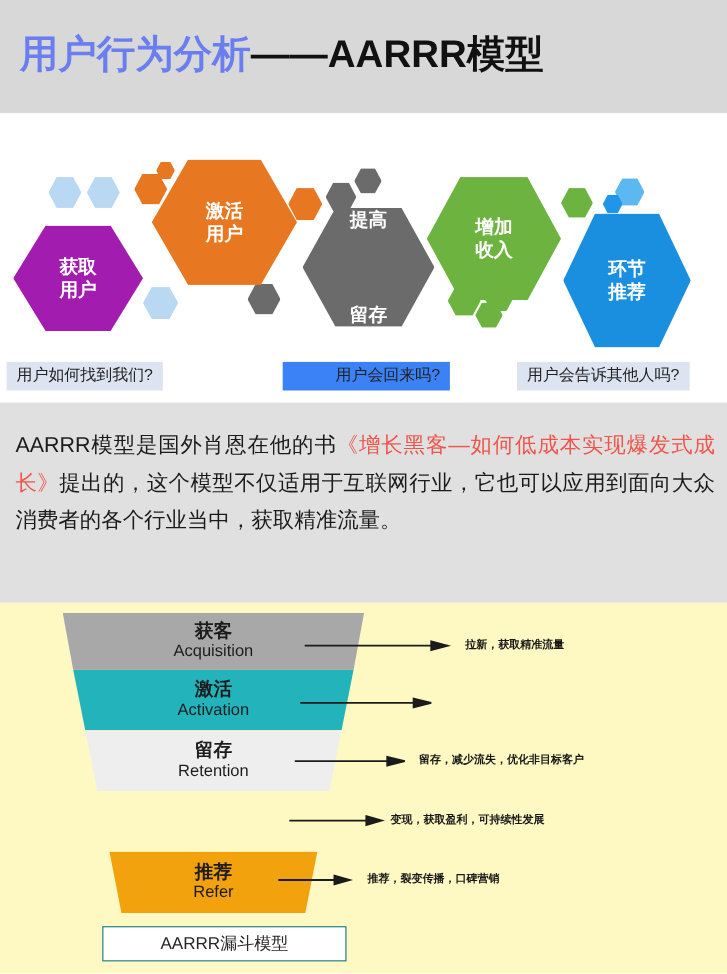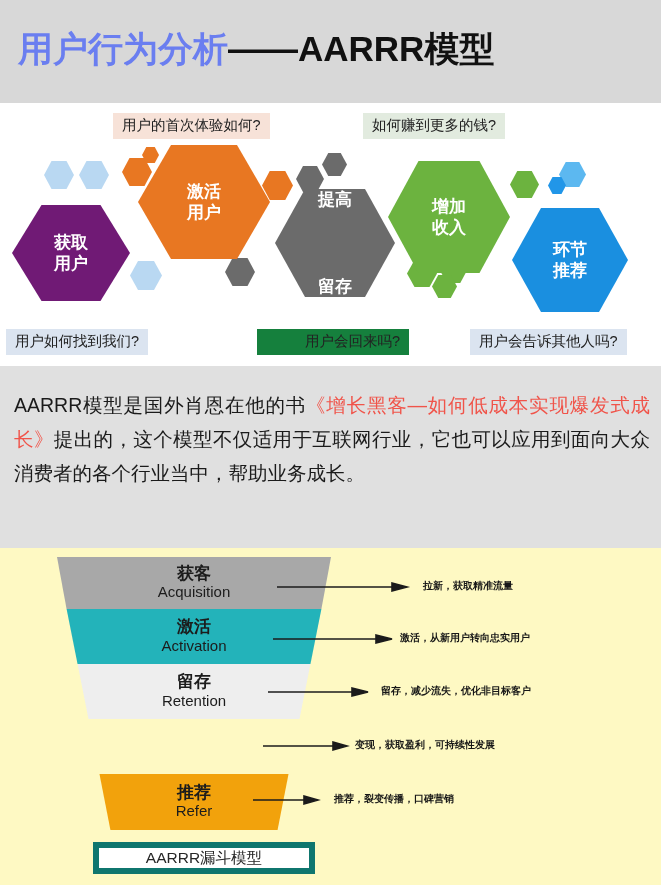--- a/index.html
+++ b/index.html
@@ -139,21 +139,21 @@
     white-space: nowrap;
     font-weight: 600;
   }
 
   .funnel-caption {
     position: absolute;
     left: 93px;
     top: 294px;
     width: 222px;
     height: 32px;
-    border: 6px solid #0f766e;
+    border: 1px solid #0f766e;
     background: #ffffff;
     display: flex;
     align-items: center;
     justify-content: center;
     font-size: 15.5px;
     color: #262626;
     box-sizing: border-box;
   }
 
   svg.arrows {
@@ -165,71 +165,69 @@
   }
 </style>
 </head>
 <body>
 
 <div class="header-band"></div>
 <div class="page-title"><span class="title-cn">用户行为分析</span><span class="title-en">——AARRR模型</span></div>
 
 <div class="hex-section">
 
-  <div class="callout" style="left:113px; top:10px; background:#f7e2d8;">用户的首次体验如何?</div>
-  <div class="callout" style="left:363px; top:10px; background:#e2ebdf;">如何赚到更多的钱?</div>
 
   <div class="deco" style="left:44px; top:58px; width:30px; height:28px; background:#b9d8f2;"></div>
   <div class="deco" style="left:79px; top:58px; width:30px; height:28px; background:#b9d8f2;"></div>
   <div class="deco" style="left:130px; top:158px; width:32px; height:29px; background:#b9d8f2;"></div>
   <div class="deco" style="left:122px; top:55px; width:30px; height:28px; background:#e87722;"></div>
   <div class="deco" style="left:142px; top:44px; width:17px; height:16px; background:#e87722;"></div>
   <div class="deco" style="left:262px; top:68px; width:31px; height:29px; background:#e87722;"></div>
   <div class="deco" style="left:296px; top:63px; width:28px; height:26px; background:#6b6b6b;"></div>
   <div class="deco" style="left:322px; top:50px; width:25px; height:23px; background:#6b6b6b;"></div>
   <div class="deco" style="left:225px; top:155px; width:30px; height:28px; background:#6b6b6b;"></div>
   <div class="deco" style="left:510px; top:68px; width:29px; height:27px; background:#6cb33f;"></div>
   <div class="deco" style="left:407px; top:157px; width:30px; height:27px; background:#6cb33f;"></div>
   <div class="deco" style="left:440px; top:155px; width:27px; height:25px; background:#6cb33f;"></div>
   <div class="deco" style="left:432px; top:172px; width:25px; height:23px; background:#6cb33f;"></div>
   <div class="deco" style="left:559px; top:59px; width:27px; height:25px; background:#5cb8f0;"></div>
   <div class="deco" style="left:548px; top:74px; width:18px; height:17px; background:#2196e8;"></div>
 
-  <div class="hex hex-main" style="left:12px; top:102px; width:118px; height:96px; background:#701a75;">
+  <div class="hex hex-main" style="left:12px; top:102px; width:118px; height:96px; background:#a21caf;">
     <span class="hex-label-line">获取</span>
     <span class="hex-label-line">用户</span>
   </div>
 
   <div class="hex hex-main" style="left:138px; top:42px; width:132px; height:114px; background:#e87722;">
     <span class="hex-label-line">激活</span>
     <span class="hex-label-line">用户</span>
   </div>
 
   <div class="hex hex-main" style="left:275px; top:86px; width:120px; height:108px; background:#6b6b6b;justify-content:space-between;">
     <span class="hex-label-line">提高</span>
     <span class="hex-label-line">留存</span>
   </div>
 
   <div class="hex hex-main" style="left:388px; top:42px; width:122px; height:112px; background:#6cb33f;margin-top:16px;">
     <span class="hex-label-line">增加</span>
     <span class="hex-label-line">收入</span>
   </div>
 
-  <div class="hex hex-main" style="left:512px; top:105px; width:116px; height:104px; background:#1a8fe0;">
+  <div class="hex hex-main" style="left:512px; top:91px; width:116px; height:122px; background:#1a8fe0;">
     <span class="hex-label-line">环节</span>
     <span class="hex-label-line">推荐</span>
   </div>
 
   <div class="callout" style="left:6px; top:226px; background:#dbe4f0;">用户如何找到我们?</div>
-  <div class="callout" style="left:257px; top:226px; background:#15803d;padding-left:48px;">用户会回来吗?</div>
+  <div class="callout" style="left:257px; top:226px; background:#3b82f6;padding-left:48px;">用户会回来吗?</div>
   <div class="callout" style="left:470px; top:226px; background:#dbe4f0;">用户会告诉其他人吗?</div>
 </div>
 
 <div class="para-section">
-  <div class="para-text"><span>AARRR模型是国外肖恩在他的书</span><span class="hl">《增长黑客—如何低成本实现爆发式成长》</span><span>提出的，这个模型不仅适用于互联网行业，它也可以应用到面向大众消费者的各个行业当中，帮助业务成长。</span></div>
+  <div class="para-text"><span>AARRR模型是国外肖恩在他的书</span><span class="hl">《增长黑客—如何低成本实现爆发式成长》</span><span>提出的，这个模型不仅适用于互联网行业，它也可以应用到面向大众消费者的各个行业当中，获取精准流量。</span></div>
 </div>
 
 <div class="funnel-section">
 
   <div class="funnel-wrap">
     <div class="fstage" style="top:0px; height:52px; background:#a8a8a8;
                 -webkit-clip-path:polygon(0% 0%, 100% 0%, 96.5% 100%, 3.5% 100%);
                 clip-path:polygon(0% 0%, 100% 0%, 96.5% 100%, 3.5% 100%);">
       <span class="cn">获客</span>
       <span class="en">Acquisition</span>
@@ -267,19 +265,18 @@
       <line x1="268" y1="144" x2="352" y2="144"></line>
       <polygon points="352,140 368,144 352,148"></polygon>
       <line x1="263" y1="198" x2="333" y2="198"></line>
       <polygon points="333,194 347,198 333,202"></polygon>
       <line x1="253" y1="252" x2="304" y2="252"></line>
       <polygon points="304,248 318,252 304,256"></polygon>
     </g>
   </svg>
 
   <div class="anno" style="left:423px; top:31px;">拉新，获取精准流量</div>
-  <div class="anno" style="left:400px; top:83px;">激活，从新用户转向忠实用户</div>
   <div class="anno" style="left:381px; top:136px;">留存，减少流失，优化非目标客户</div>
   <div class="anno" style="left:334px; top:244px;">推荐，裂变传播，口碑营销</div>
   <div class="anno" style="left:355px; top:190px;">变现，获取盈利，可持续性发展</div>
 
   <div class="funnel-caption">AARRR漏斗模型</div>
 </div>
 
 </body></html>

